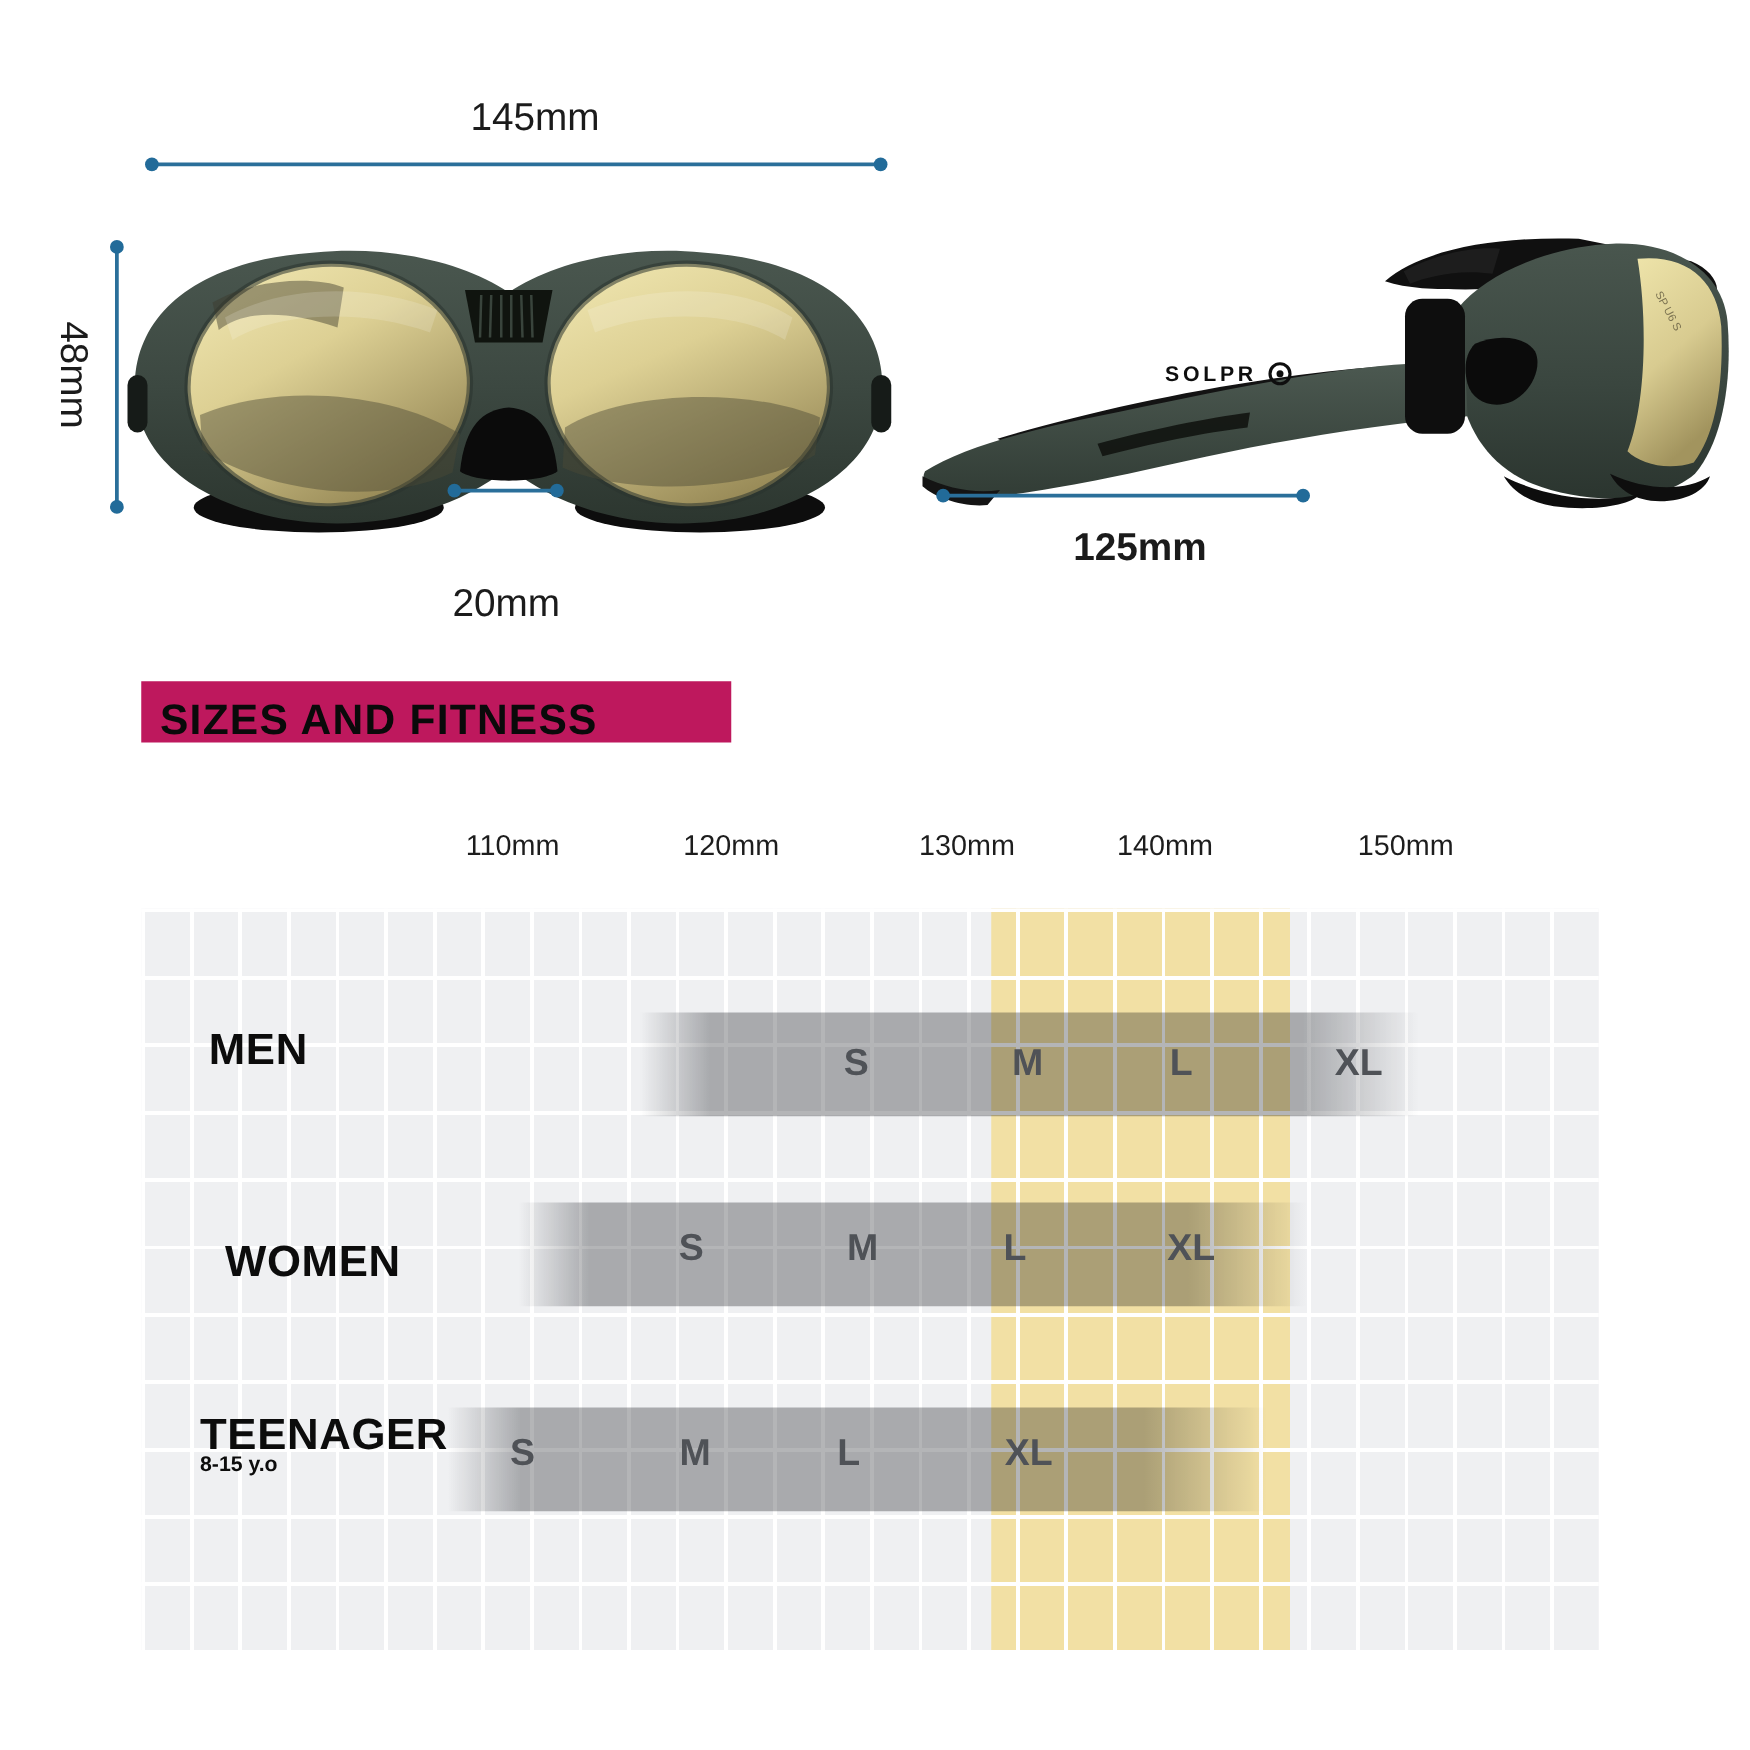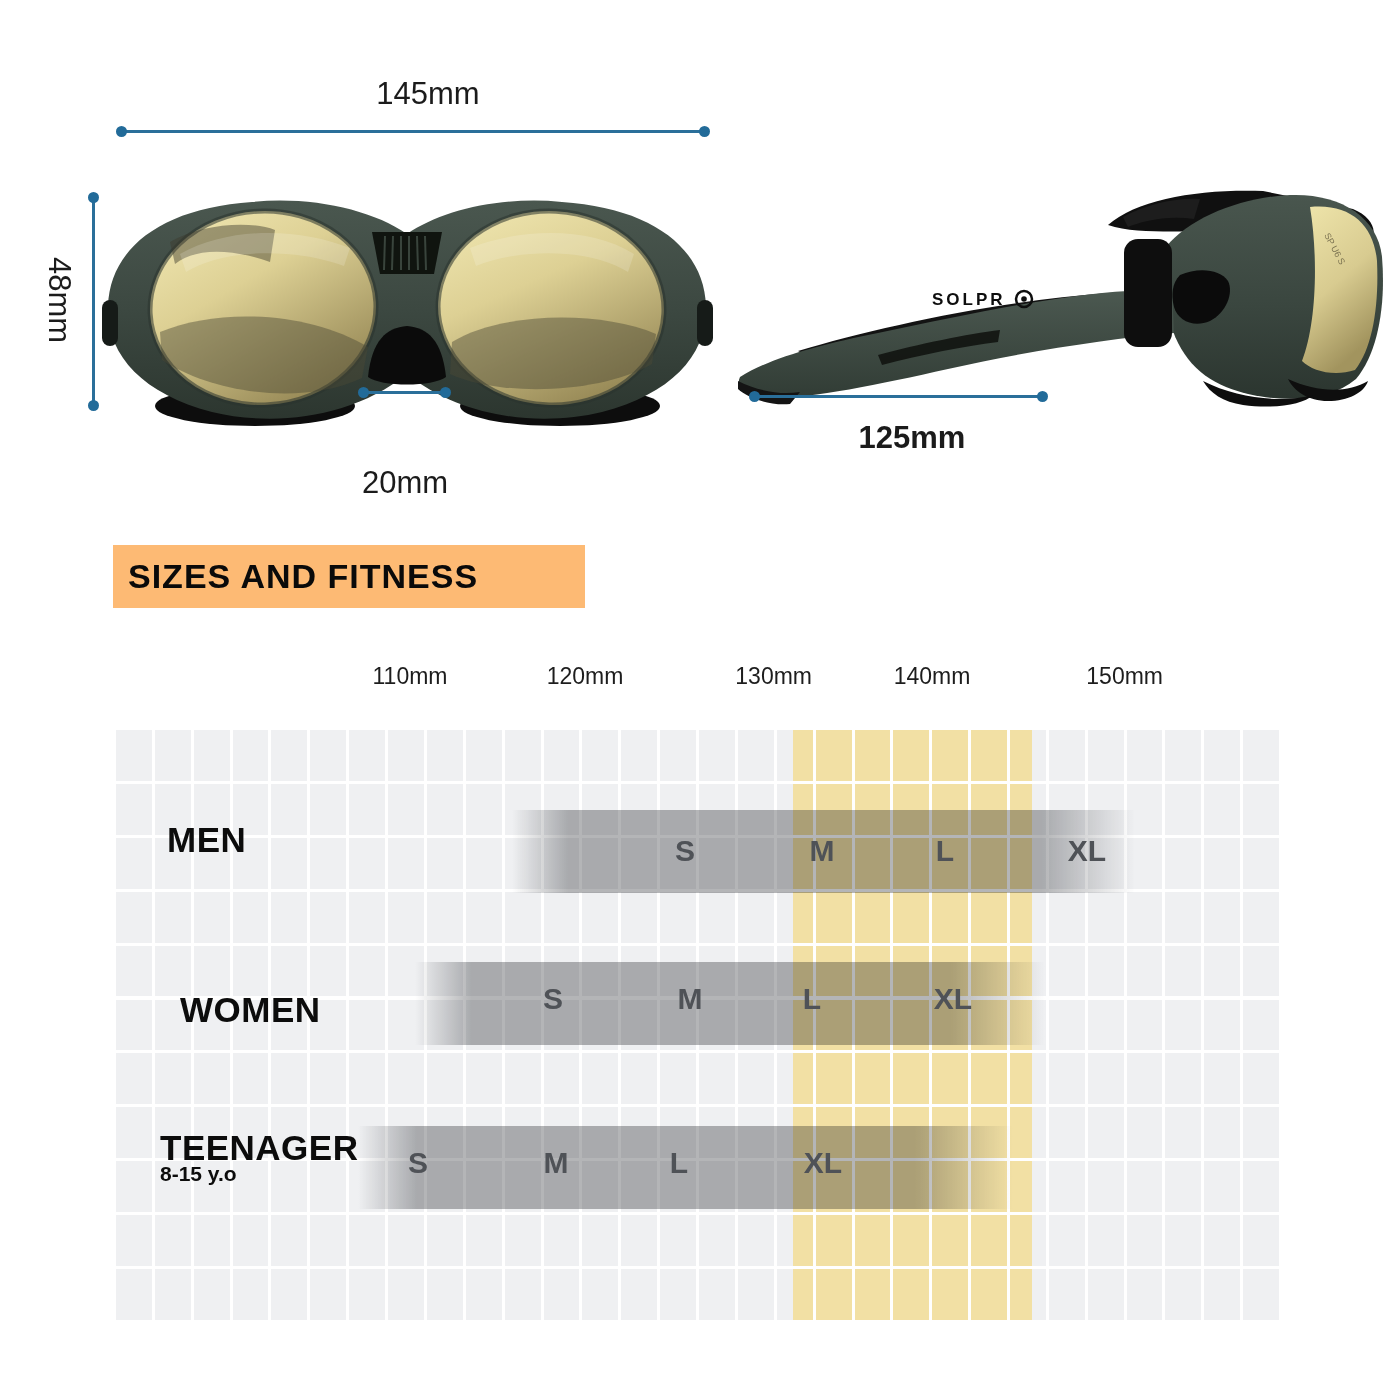--- a/index.html
+++ b/index.html
@@ -15,21 +15,21 @@
     content:"";position:absolute;width:11px;height:11px;border-radius:50%;background:#226b99;}
   .dim-h::before{left:-4px;top:-4px;}
   .dim-h::after{right:-4px;top:-4px;}
   .dim-v::before{top:-4px;left:-4px;}
   .dim-v::after{bottom:-4px;left:-4px;}
 
   .dim-label{position:absolute;font-size:31px;color:#1b1b1b;text-align:center;}
   .dim-label.rot{transform:rotate(90deg);transform-origin:center;}
 
   
-  .section-title-box{position:absolute;left:113px;top:545px;width:472px;height:63px;background:#fdba74;}
+  .section-title-box{position:absolute;left:113px;top:545px;width:472px;height:49px;background:#be185d;}
   .section-title-text{font-size:34px;font-weight:bold;color:#0a0a0a;letter-spacing:1px;
     line-height:63px;padding-left:15px;}
 
   
   .col-header{position:absolute;top:663px;width:110px;text-align:center;font-size:23px;color:#1d1d1d;}
   .ch-0{left:355px;} .ch-1{left:530px;} .ch-2{left:702px;text-align:right;} .ch-3{left:877px;} .ch-4{left:1053px;text-align:right;}
 
   .grid-base{position:absolute;left:113px;top:727px;width:1166px;height:593px;background:#eff0f2;}
   .yellow-band{position:absolute;left:680px;top:0;width:239px;height:593px;background:#f2e0a4;}
   .grid-lines{position:absolute;left:0;top:0;width:100%;height:100%;
@@ -38,21 +38,21 @@
       repeating-linear-gradient(to bottom,#ffffff 0 3px,rgba(255,255,255,0) 3px 53.9px);}
 
   .band{position:absolute;height:83px;mix-blend-mode:multiply;
     background:linear-gradient(to right,rgba(180,181,183,0) 0%,#b4b5b7 9%,#b4b5b7 85%,rgba(180,181,183,0) 100%);}
   .band-men{left:512px;top:810px;width:623px;}
   .band-women{left:415px;top:962px;width:630px;}
   .band-teen{left:358px;top:1126px;width:655px;}
 
   .size-letter{position:absolute;width:60px;text-align:center;font-size:30px;font-weight:bold;color:#4f5257;}
   .row-label{position:absolute;font-size:35px;font-weight:bold;color:#0c0c0c;letter-spacing:.5px;}
-  .row-sublabel{position:absolute;font-size:21px;font-weight:bold;color:#0c0c0c;}
+  .row-sublabel{position:absolute;font-size:17px;font-weight:bold;color:#0c0c0c;}
 </style>
 </head>
 <body>
 
 <div id="canvas">
 
   <svg class="abs" style="left:100px;top:182px;" width="615" height="248" viewBox="0 0 615 248">
     <defs>
       <linearGradient id="fg" x1="0" y1="0" x2="0" y2="1">
         <stop offset="0" stop-color="#4a574f"></stop>

